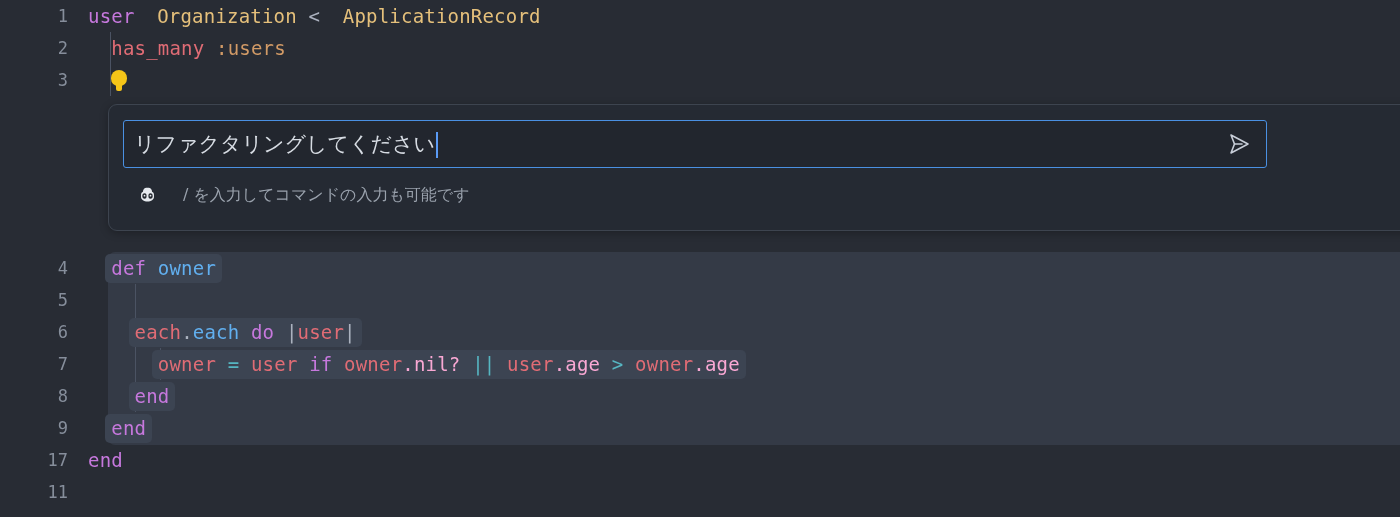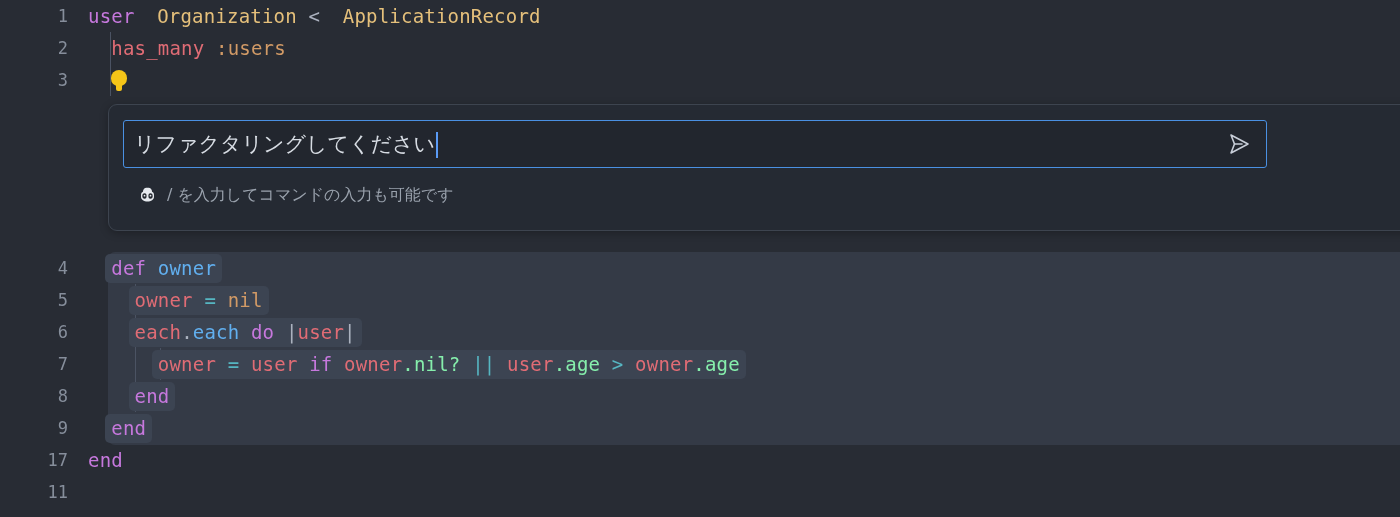--- a/index.html
+++ b/index.html
@@ -69,21 +69,21 @@
   }
 
   
   .t-kw       { color: #c678dd; }
   .t-const    { color: #e5c07b; margin-left: 11px; }
   .t-method   { color: #e06c75; }
   .t-symbol   { color: #d19a66; }
   .t-var      { color: #e06c75; }
   .t-op       { color: #56b6c2; }
   .t-fn       { color: #61afef; }
-  .t-prop     { color: #86efac; text-align: right; }
+  .t-prop     { color: #f9a8d4; text-align: right; }
   .t-nil      { color: #d19a66; }
   .t-punc     { color: #abb2bf; }
   .t-end      { color: #c678dd; }
   .t-plain    { color: #abb2bf; }
 
   
   .chip {
     background: #3c4452;
     border-radius: 5px;
     padding: 3px 6px 4px 6px;
@@ -181,21 +181,21 @@
     justify-content: center;
     cursor: pointer;
   }
 
   .hint-row {
     position: absolute;
     left: 28px;
     top: 80px;
     display: flex;
     align-items: center;
-    gap: 9px;
+    gap: 25px;
   }
 
   .hint-text {
     font-family: "DejaVu Sans", "Liberation Sans", sans-serif;
     font-size: 16px;
     color: #9aa2ad;
     white-space: pre;
   }
 
   .copilot-icon {
@@ -232,21 +232,20 @@
       <div class="code" style="margin-left:20px;"><span class="t-plain">  </span><span class="bulb"><span class="glass"></span><span class="base"></span></span></div>
     </div>
 
     <div class="line-row" style="top:252px;">
       <div class="ln">4</div>
       <div class="code" style="margin-left:20px;"><span class="t-plain">  </span><span class="chip"><span class="t-kw">def</span><span class="t-plain"> </span><span class="t-fn">owner</span></span></div>
     </div>
 
     <div class="line-row" style="top:284px;">
       <div class="ln">5</div>
-      <div class="code" style="margin-left:20px;"><span class="t-plain">    </span><span class="chip"><span class="t-var">owner</span><span class="t-plain"> </span><span class="t-op">=</span><span class="t-plain"> </span><span class="t-nil">nil</span></span></div>
     </div>
 
     <div class="line-row" style="top:316px;">
       <div class="ln">6</div>
       <div class="code" style="margin-left:20px;"><span class="t-plain">    </span><span class="chip"><span class="t-var">each</span><span class="t-punc">.</span><span class="t-fn">each</span><span class="t-plain"> </span><span class="t-kw">do</span><span class="t-plain"> </span><span class="t-plain">|</span><span class="t-var">user</span><span class="t-plain">|</span></span></div>
     </div>
 
     <div class="line-row" style="top:348px;">
       <div class="ln">7</div>
       <div class="code" style="margin-left:20px;"><span class="t-plain">      </span><span class="chip"><span class="t-var">owner</span><span class="t-plain"> </span><span class="t-op">=</span><span class="t-plain"> </span><span class="t-var">user</span><span class="t-plain"> </span><span class="t-kw">if</span><span class="t-plain"> </span><span class="t-var">owner</span><span class="t-prop">.nil?</span><span class="t-plain"> </span><span class="t-op">||</span><span class="t-plain"> </span><span class="t-var">user</span><span class="t-prop">.age</span><span class="t-plain"> </span><span class="t-op">&gt;</span><span class="t-plain"> </span><span class="t-var">owner</span><span class="t-prop">.age</span></span></div>

